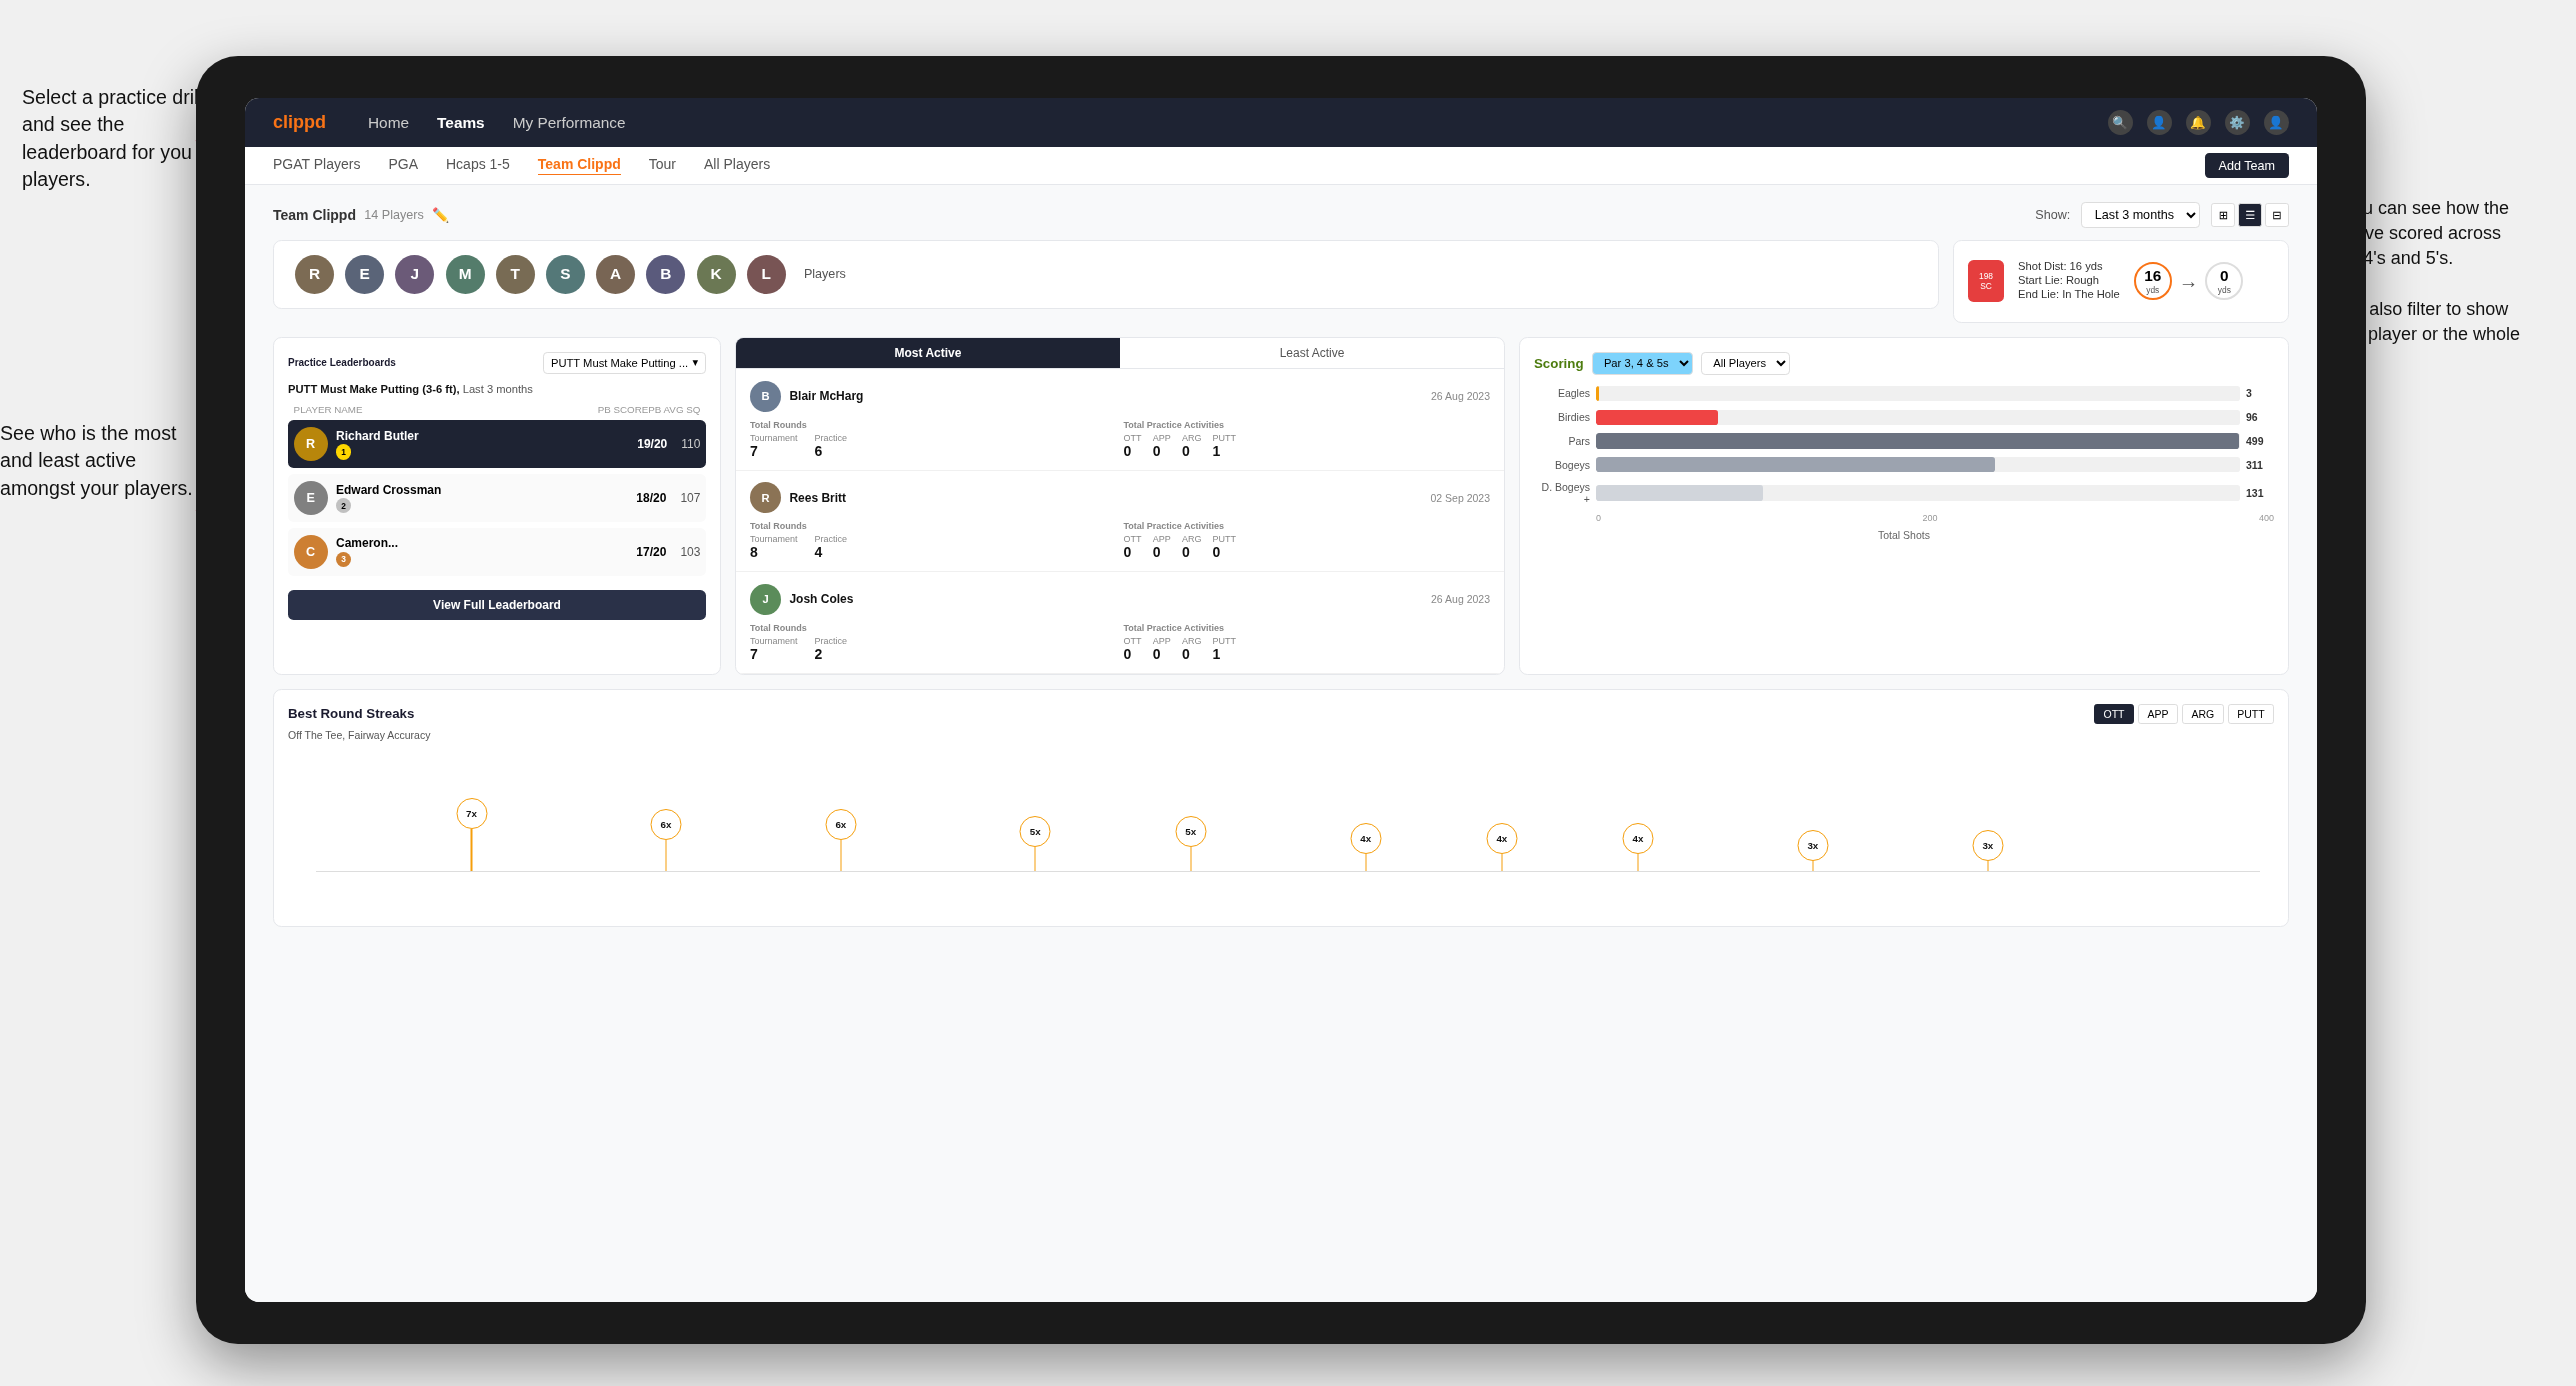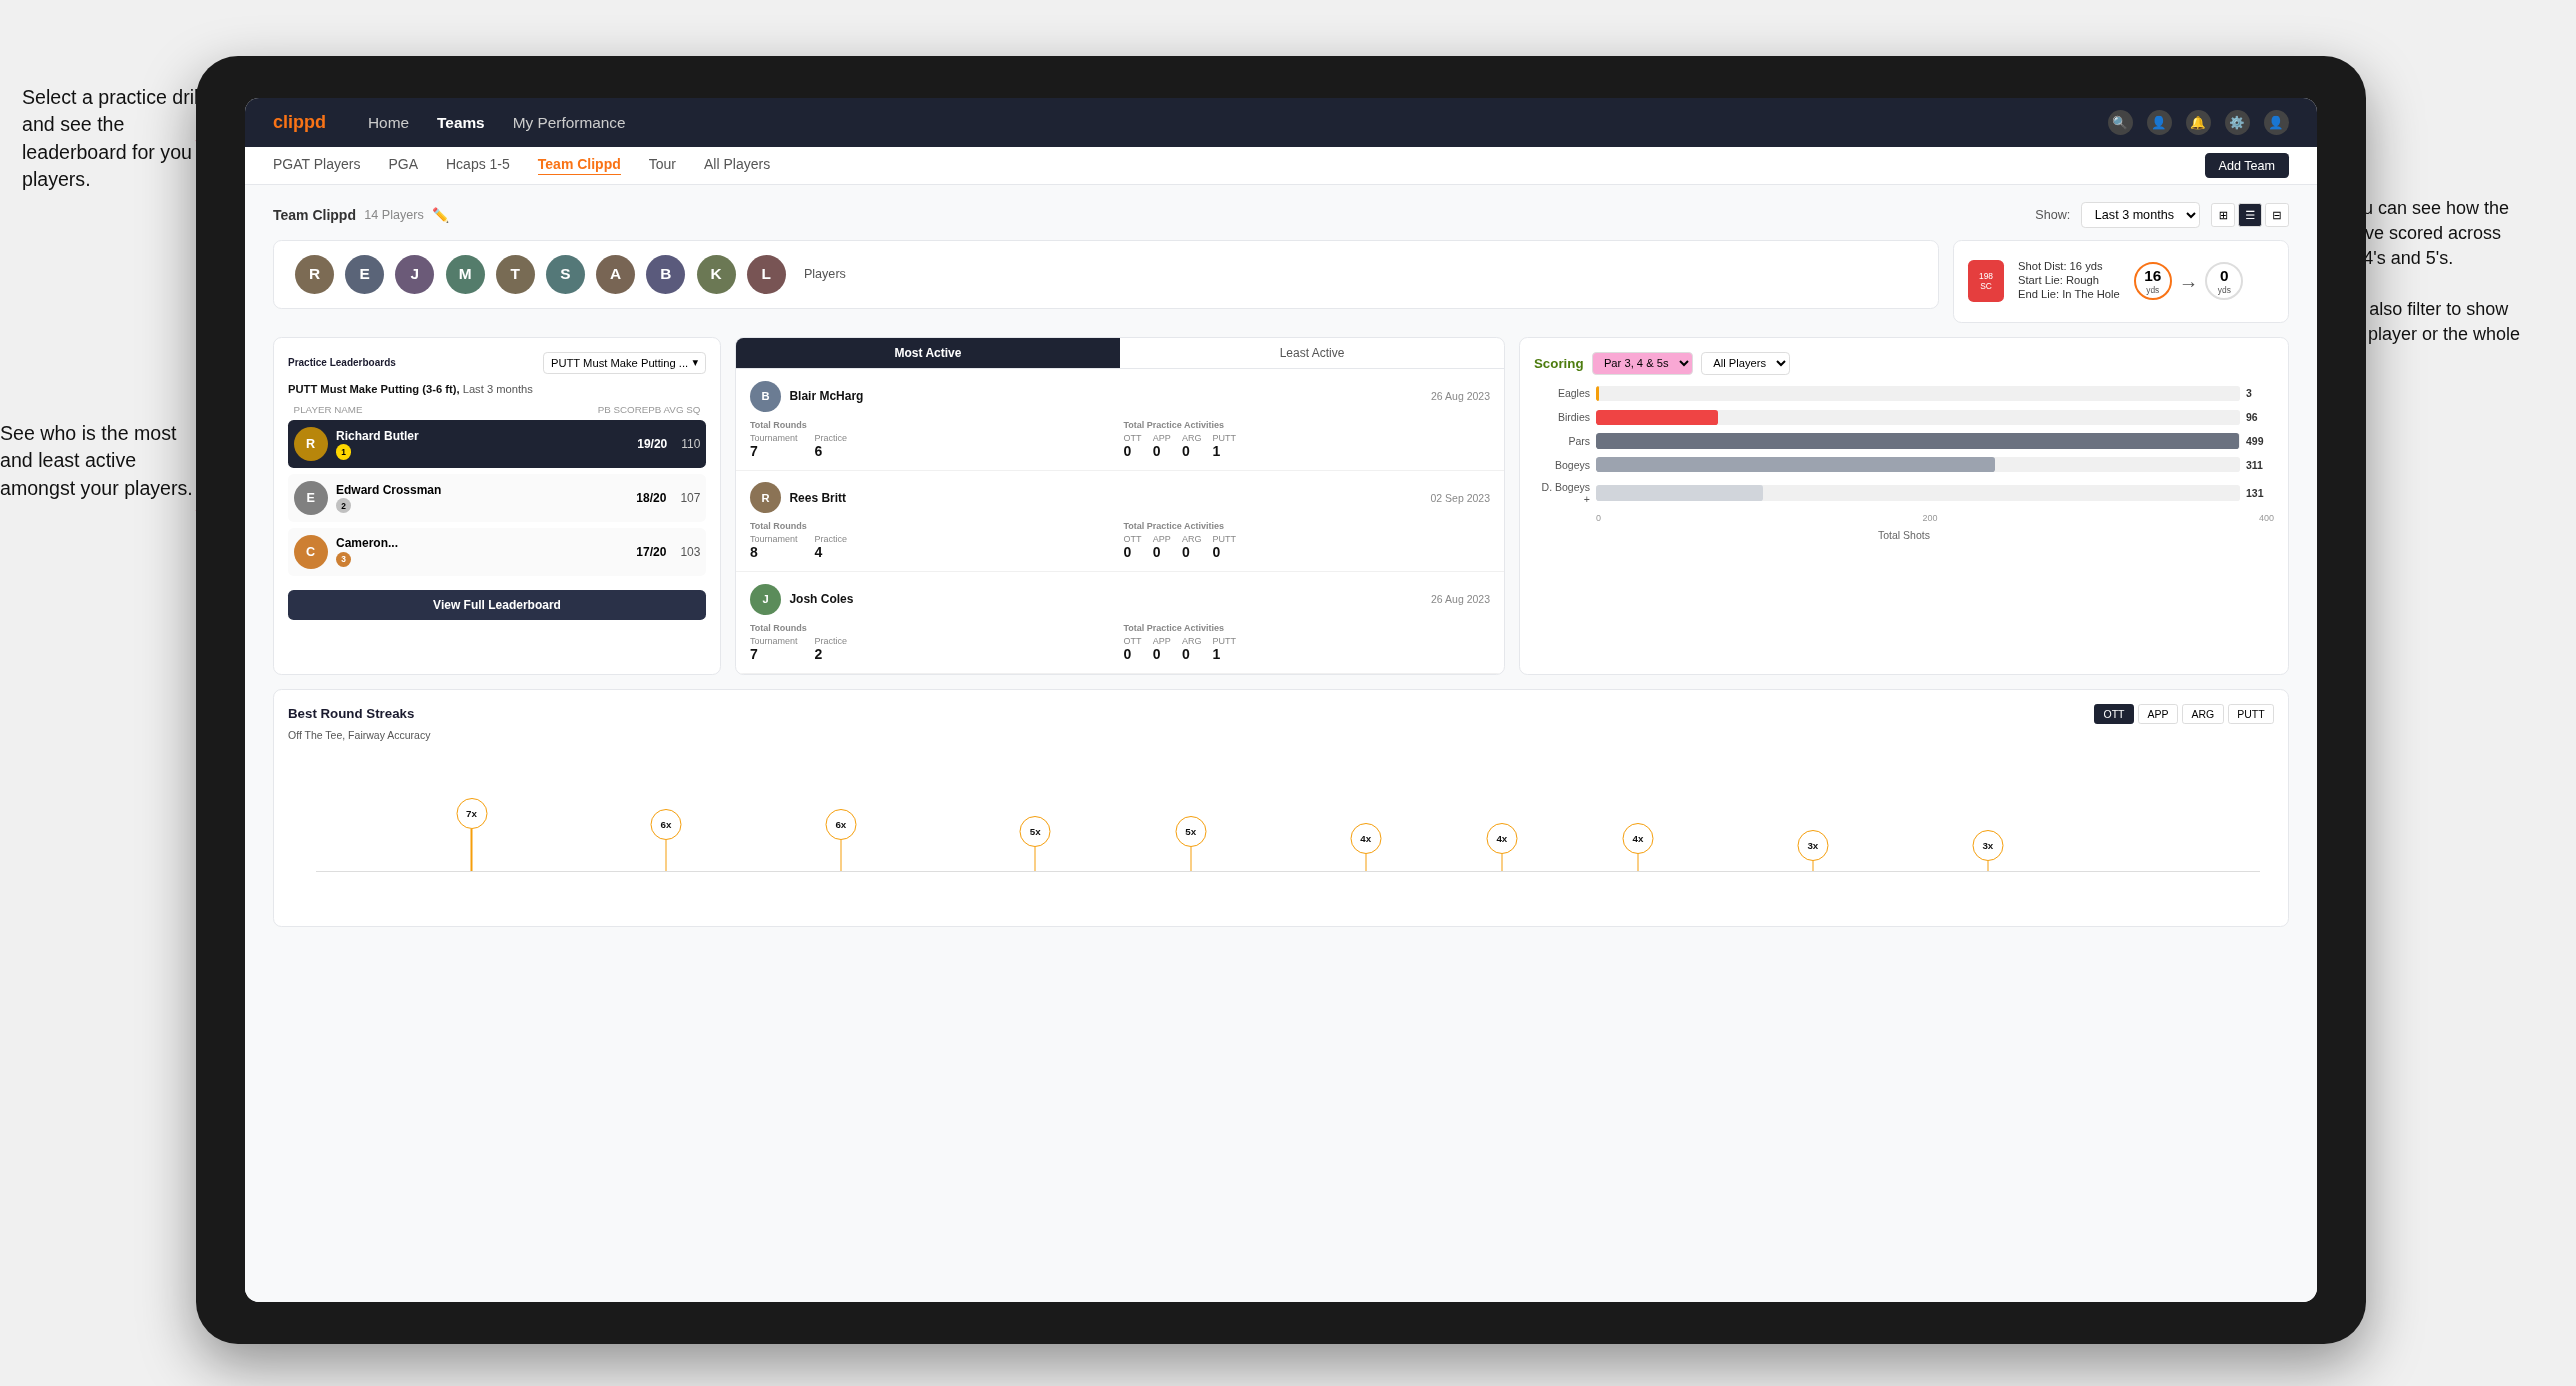--- a/index.html
+++ b/index.html
@@ -431,21 +431,21 @@
       align-items: center;
       gap: 8.4px;
       margin-bottom: 11.2px;
     }
     .scoring-title { font-size: 13.3px; font-weight: 700; color: #4d7c0f; }
     .scoring-filter {
       border: 0.7px solid #ddd;
       border-radius: 4.2px;
       padding: 3.5px 7px;
       font-size: 11.2px;
-      background: #f9a8d4;
+      background: #7dd3fc;
       cursor: pointer;
     }
     .scoring-player-filter {
       border: 0.7px solid #ddd;
       border-radius: 4.2px;
       padding: 3.5px 7px;
       font-size: 11.2px;
       background: #fff;
       cursor: pointer;
     }

